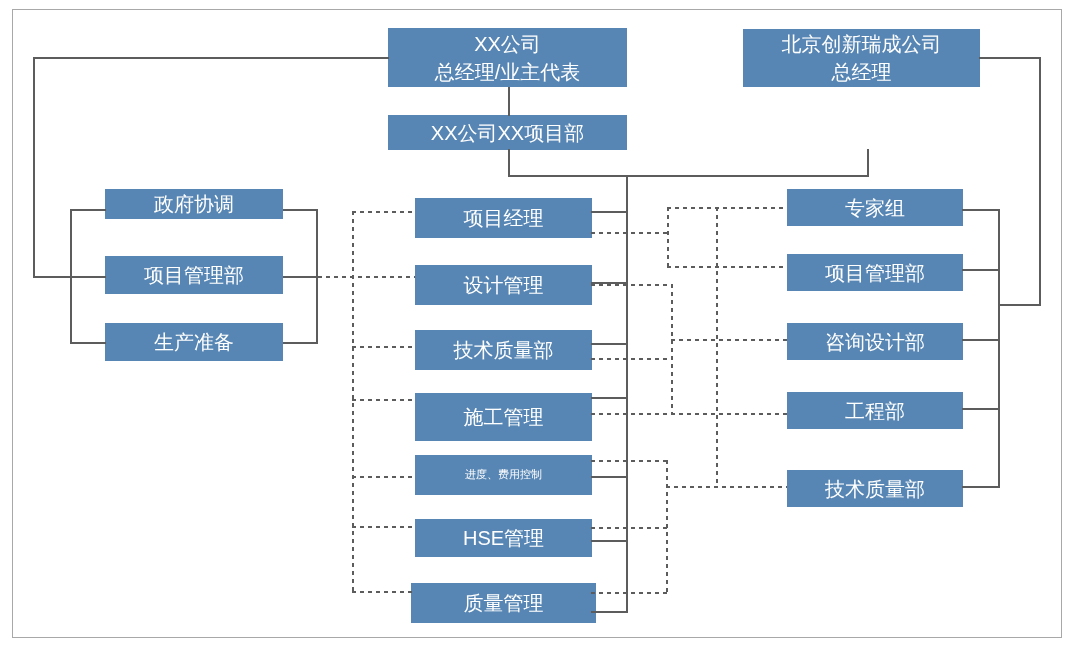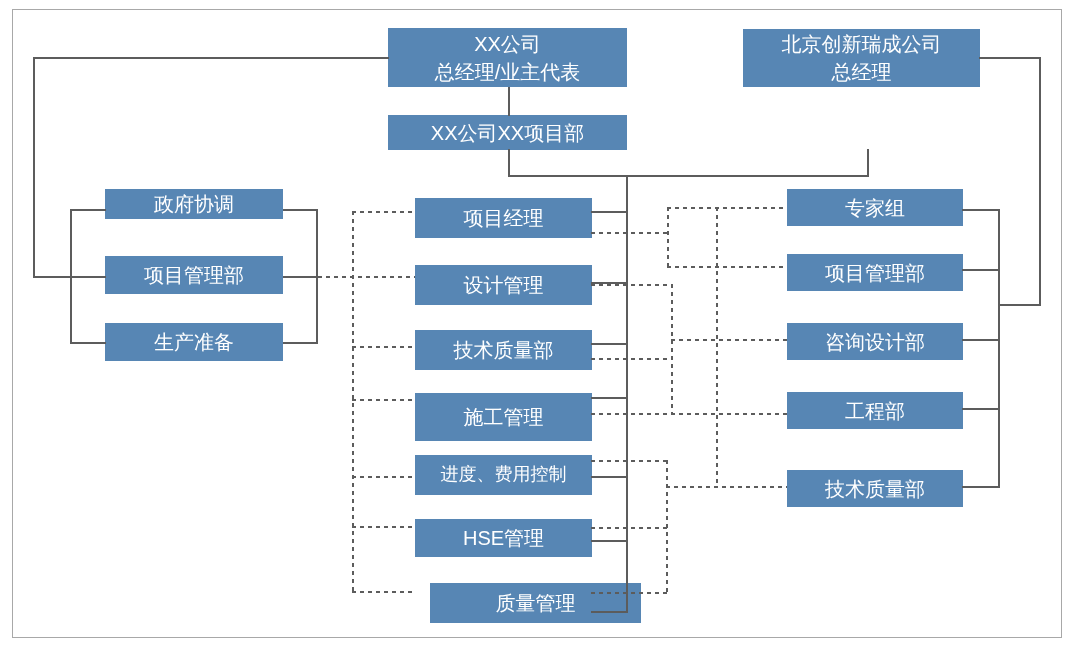--- a/index.html
+++ b/index.html
@@ -9,21 +9,21 @@
   }
   .frame{
     position:absolute;left:12px;top:9px;width:1050px;height:629px;
     border:1.5px solid #a8a8a8;box-sizing:border-box;
   }
   .node{
     position:absolute;background:#5786b4;color:#ffffff;
     display:flex;align-items:center;justify-content:center;text-align:center;
     font-size:20px;line-height:1.4;white-space:pre-line;box-sizing:border-box;
   }
-  .node.small{font-size:18px;}
+  .node.small{font-size:11px;}
   
   .sh{position:absolute;height:2px;background:#5c5c5c;}
   .sv{position:absolute;width:2px;background:#5c5c5c;}
   
   .dh{position:absolute;height:2px;background-image:repeating-linear-gradient(90deg,#5c5c5c 0 4px,transparent 4px 8px);}
   .dv{position:absolute;width:2px;background-image:repeating-linear-gradient(180deg,#5c5c5c 0 4px,transparent 4px 8px);}
 </style>
 </head>
 <body>
 
@@ -40,21 +40,21 @@
   <div class="node" style="left:105px;top:189px;width:178px;height:30px">政府协调</div>
   <div class="node" style="left:105px;top:256px;width:178px;height:38px">项目管理部</div>
   <div class="node" style="left:105px;top:323px;width:178px;height:38px">生产准备</div>
 
   <div class="node" style="left:415px;top:198px;width:177px;height:40px">项目经理</div>
   <div class="node" style="left:415px;top:265px;width:177px;height:40px">设计管理</div>
   <div class="node" style="left:415px;top:330px;width:177px;height:40px">技术质量部</div>
   <div class="node" style="left:415px;top:393px;width:177px;height:48px">施工管理</div>
   <div class="node small" style="left:415px;top:455px;width:177px;height:40px">进度、费用控制</div>
   <div class="node" style="left:415px;top:519px;width:177px;height:38px">HSE管理</div>
-  <div class="node" style="left:430px;top:583px;width:211px;height:40px">质量管理</div>
+  <div class="node" style="left:411px;top:583px;width:185px;height:40px">质量管理</div>
 
   <div class="node" style="left:787px;top:189px;width:176px;height:37px">专家组</div>
   <div class="node" style="left:787px;top:254px;width:176px;height:37px">项目管理部</div>
   <div class="node" style="left:787px;top:323px;width:176px;height:37px">咨询设计部</div>
   <div class="node" style="left:787px;top:392px;width:176px;height:37px">工程部</div>
   <div class="node" style="left:787px;top:470px;width:176px;height:37px">技术质量部</div>
 
   <div class="sh" style="left:34px;top:57px;width:355px"></div>
   <div class="sv" style="left:33px;top:57px;height:221px"></div>
   <div class="sh" style="left:33px;top:276px;width:73px"></div>

